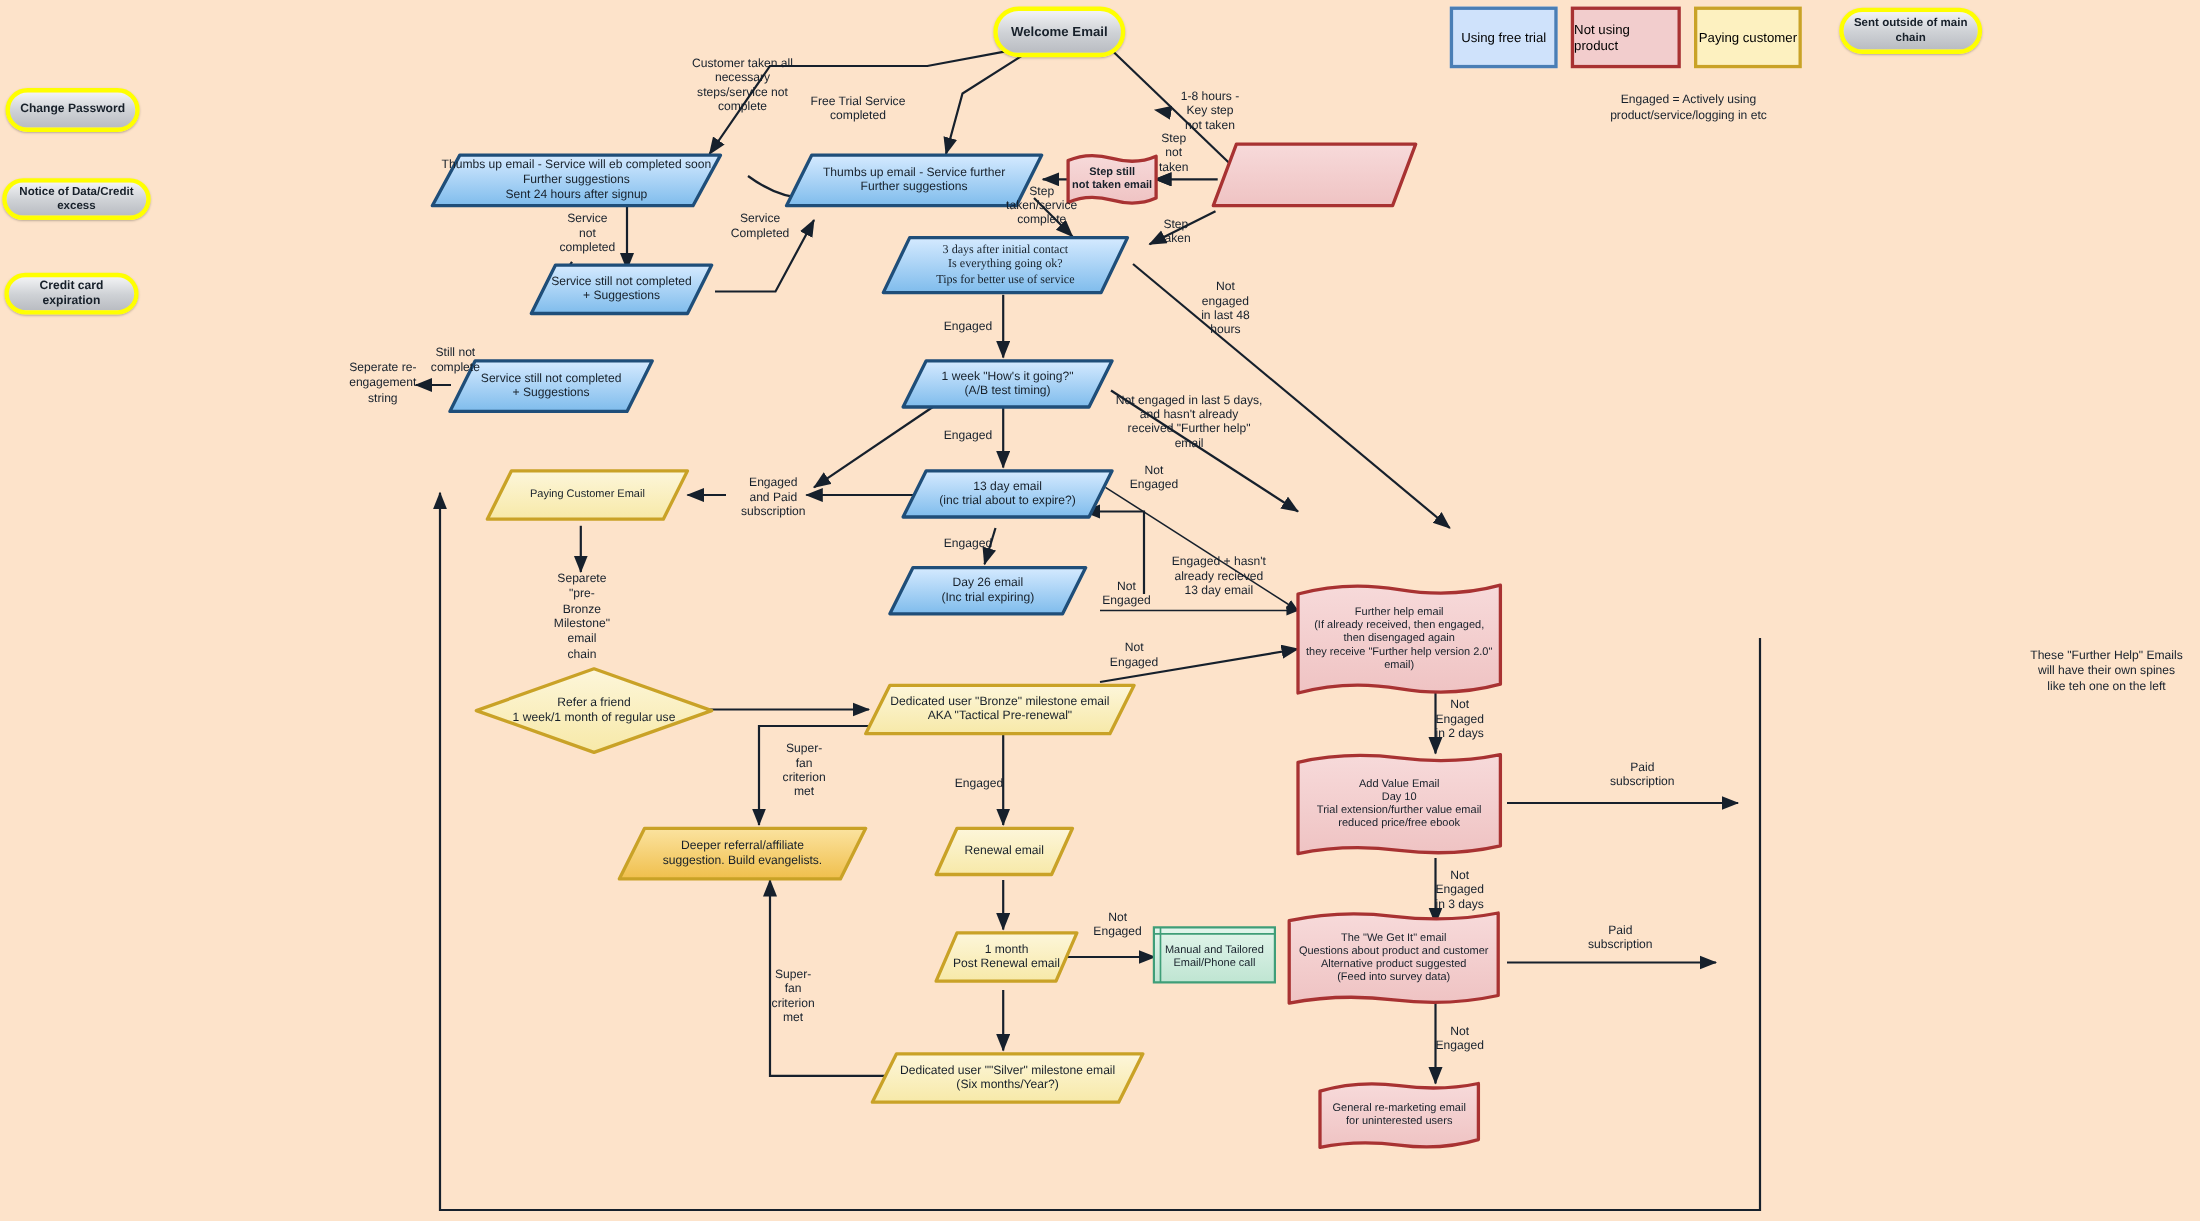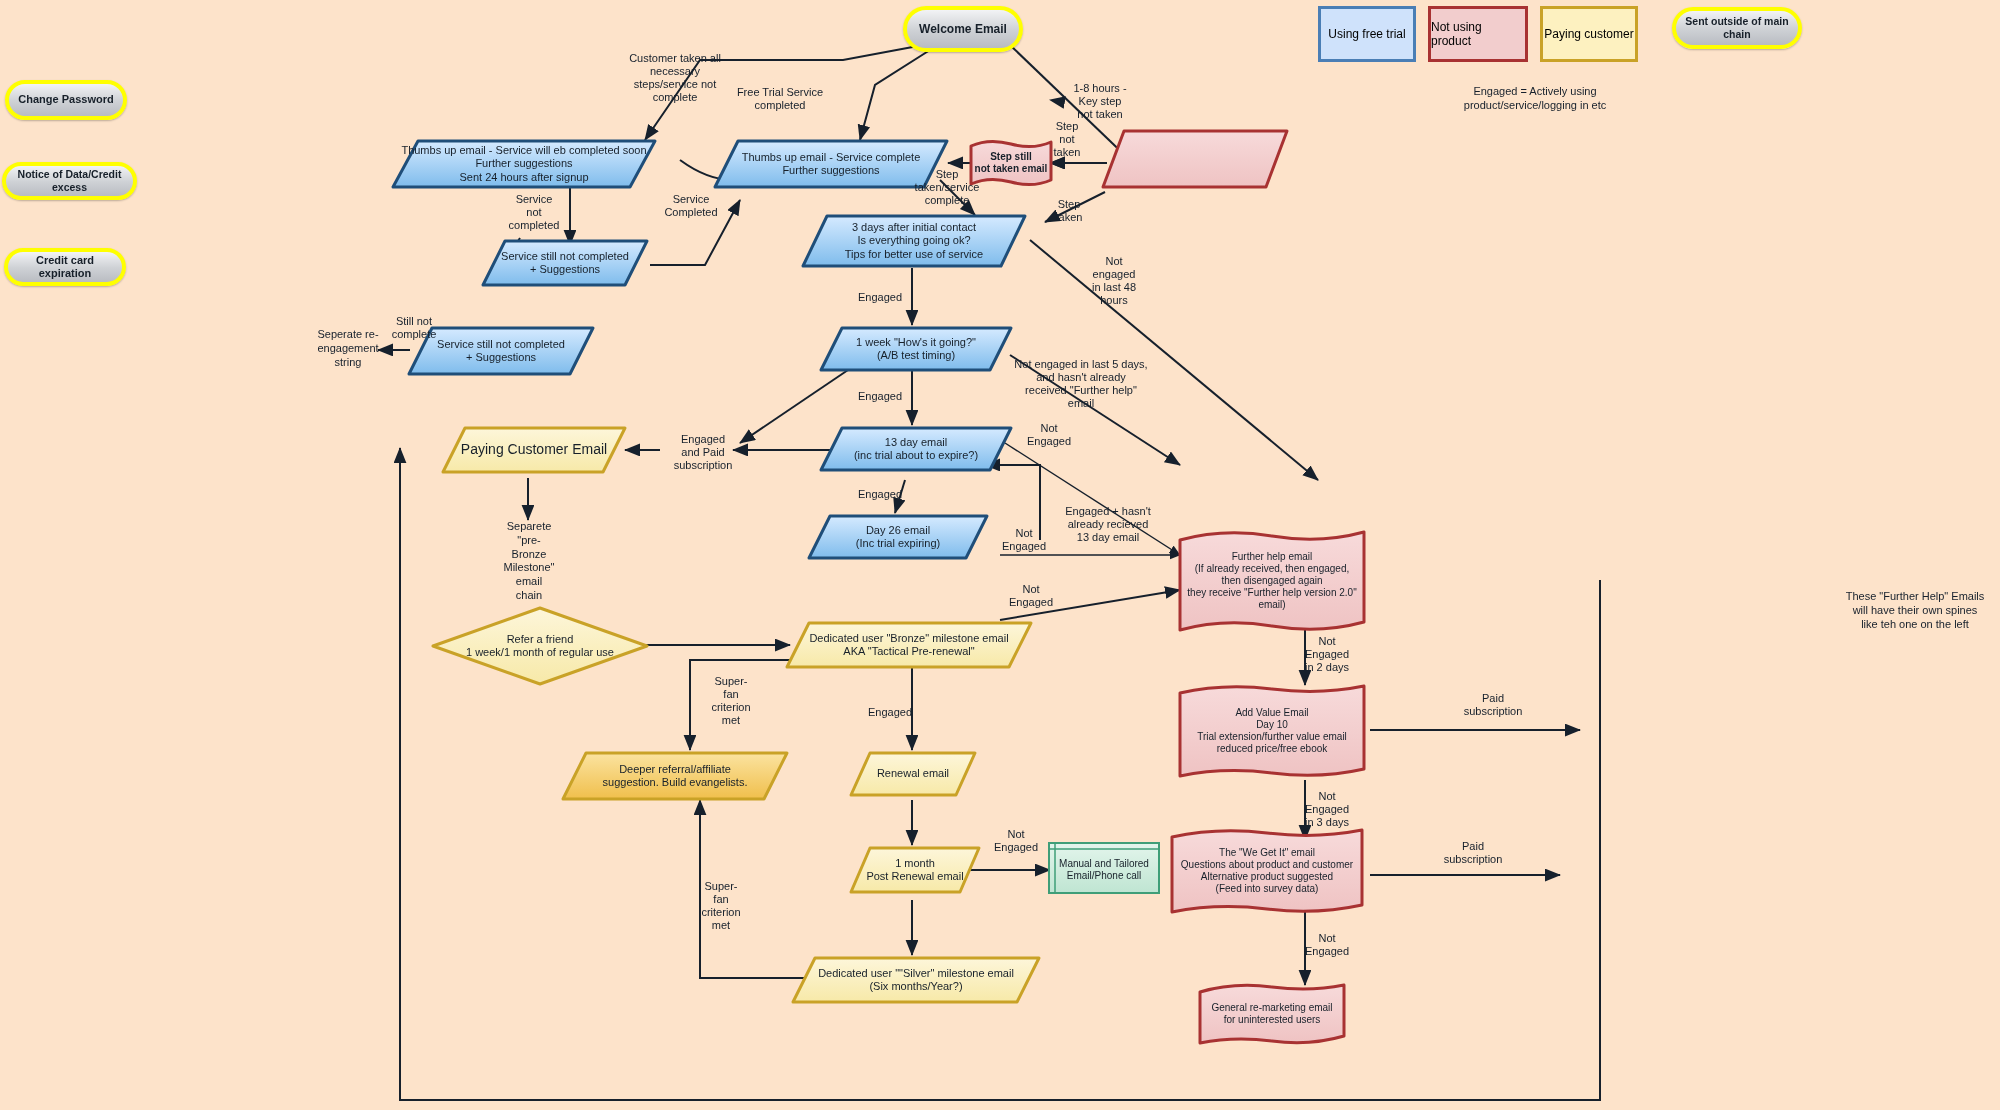--- a/index.html
+++ b/index.html
@@ -165,21 +165,21 @@
     </svg>
     <span class="lbl" style="position:relative;z-index:2;">Thumbs up email - Service will eb completed soon
 Further suggestions
 Sent 24 hours after signup</span>
   </div>
 
   <div class="node" style="left:712px;top:138px;width:238px;height:52px;font-size:11px;">
     <svg viewBox="0 0 238 52" preserveAspectRatio="none" style="position:absolute;inset:0;width:100%;height:100%;">
       <path d="M26,3 L235,3 L212,49 L3,49 Z" fill="url(#blueg)" stroke="#1f4e79" stroke-width="3" stroke-linejoin="round"></path>
     </svg>
-    <span class="lbl" style="position:relative;z-index:2;">Thumbs up email - Service complete
+    <span class="lbl" style="position:relative;z-index:2;">Thumbs up email - Service further
 Further suggestions</span>
   </div>
 
   <div class="node" style="left:968px;top:138px;width:86px;height:50px;font-size:10px;font-weight:bold;">
     <svg viewBox="0 0 86 50" preserveAspectRatio="none" style="position:absolute;inset:0;width:100%;height:100%;">
       <path d="M3,8 Q21,0 43,6 Q65,12 83,4 L83,42 Q65,50 43,44 Q21,38 3,46 Z" fill="url(#redg)" stroke="#a83232" stroke-width="3" stroke-linejoin="round"></path>
     </svg>
     <span class="lbl" style="position:relative;z-index:2;">Step still
 not taken email</span>
   </div>
@@ -203,21 +203,21 @@
       <path d="M26,3 L187,3 L164,49 L3,49 Z" fill="url(#blueg)" stroke="#1f4e79" stroke-width="3" stroke-linejoin="round"></path>
     </svg>
     <span class="lbl" style="position:relative;z-index:2;">Service still not completed
 + Suggestions</span>
   </div>
 
   <div class="node" style="left:800px;top:213px;width:228px;height:56px;font-size:11px;">
     <svg viewBox="0 0 228 56" preserveAspectRatio="none" style="position:absolute;inset:0;width:100%;height:100%;">
       <path d="M27,3 L225,3 L201,53 L3,53 Z" fill="url(#blueg)" stroke="#1f4e79" stroke-width="3" stroke-linejoin="round"></path>
     </svg>
-    <span class="lbl" style="position:relative;z-index:2;">3 days after initial contact
+    <span class="lbl" style="position:relative;z-index:2;font-family:Liberation Serif, serif;">3 days after initial contact
 Is everything going ok?
 Tips for better use of service</span>
   </div>
 
   <div class="node" style="left:818px;top:325px;width:196px;height:48px;font-size:11px;">
     <svg viewBox="0 0 196 48" preserveAspectRatio="none" style="position:absolute;inset:0;width:100%;height:100%;">
       <path d="M24,3 L193,3 L172,45 L3,45 Z" fill="url(#blueg)" stroke="#1f4e79" stroke-width="3" stroke-linejoin="round"></path>
     </svg>
     <span class="lbl" style="position:relative;z-index:2;">1 week "How's it going?"
 (A/B test timing)</span>
@@ -232,21 +232,21 @@
   </div>
 
   <div class="node" style="left:806px;top:513px;width:184px;height:48px;font-size:11px;">
     <svg viewBox="0 0 184 48" preserveAspectRatio="none" style="position:absolute;inset:0;width:100%;height:100%;">
       <path d="M24,3 L181,3 L160,45 L3,45 Z" fill="url(#blueg)" stroke="#1f4e79" stroke-width="3" stroke-linejoin="round"></path>
     </svg>
     <span class="lbl" style="position:relative;z-index:2;">Day 26 email
 (Inc trial expiring)</span>
   </div>
 
-  <div class="node" style="left:440px;top:425px;width:188px;height:50px;font-size:14px;">
+  <div class="node" style="left:440px;top:425px;width:188px;height:50px;font-size:10px;">
     <svg viewBox="0 0 188 50" preserveAspectRatio="none" style="position:absolute;inset:0;width:100%;height:100%;">
       <path d="M25,3 L185,3 L163,47 L3,47 Z" fill="url(#yelg)" stroke="#c9a227" stroke-width="3" stroke-linejoin="round"></path>
     </svg>
     <span class="lbl" style="position:relative;z-index:2;">Paying Customer Email</span>
   </div>
 
   <div class="node" style="left:430px;top:605px;width:220px;height:82px;font-size:11px;">
     <svg viewBox="0 0 220 82" preserveAspectRatio="none" style="position:absolute;inset:0;width:100%;height:100%;">
       <path d="M110,3 L217,41 L110,79 L3,41 Z" fill="url(#yelg)" stroke="#c9a227" stroke-width="3" stroke-linejoin="round"></path>
     </svg>

